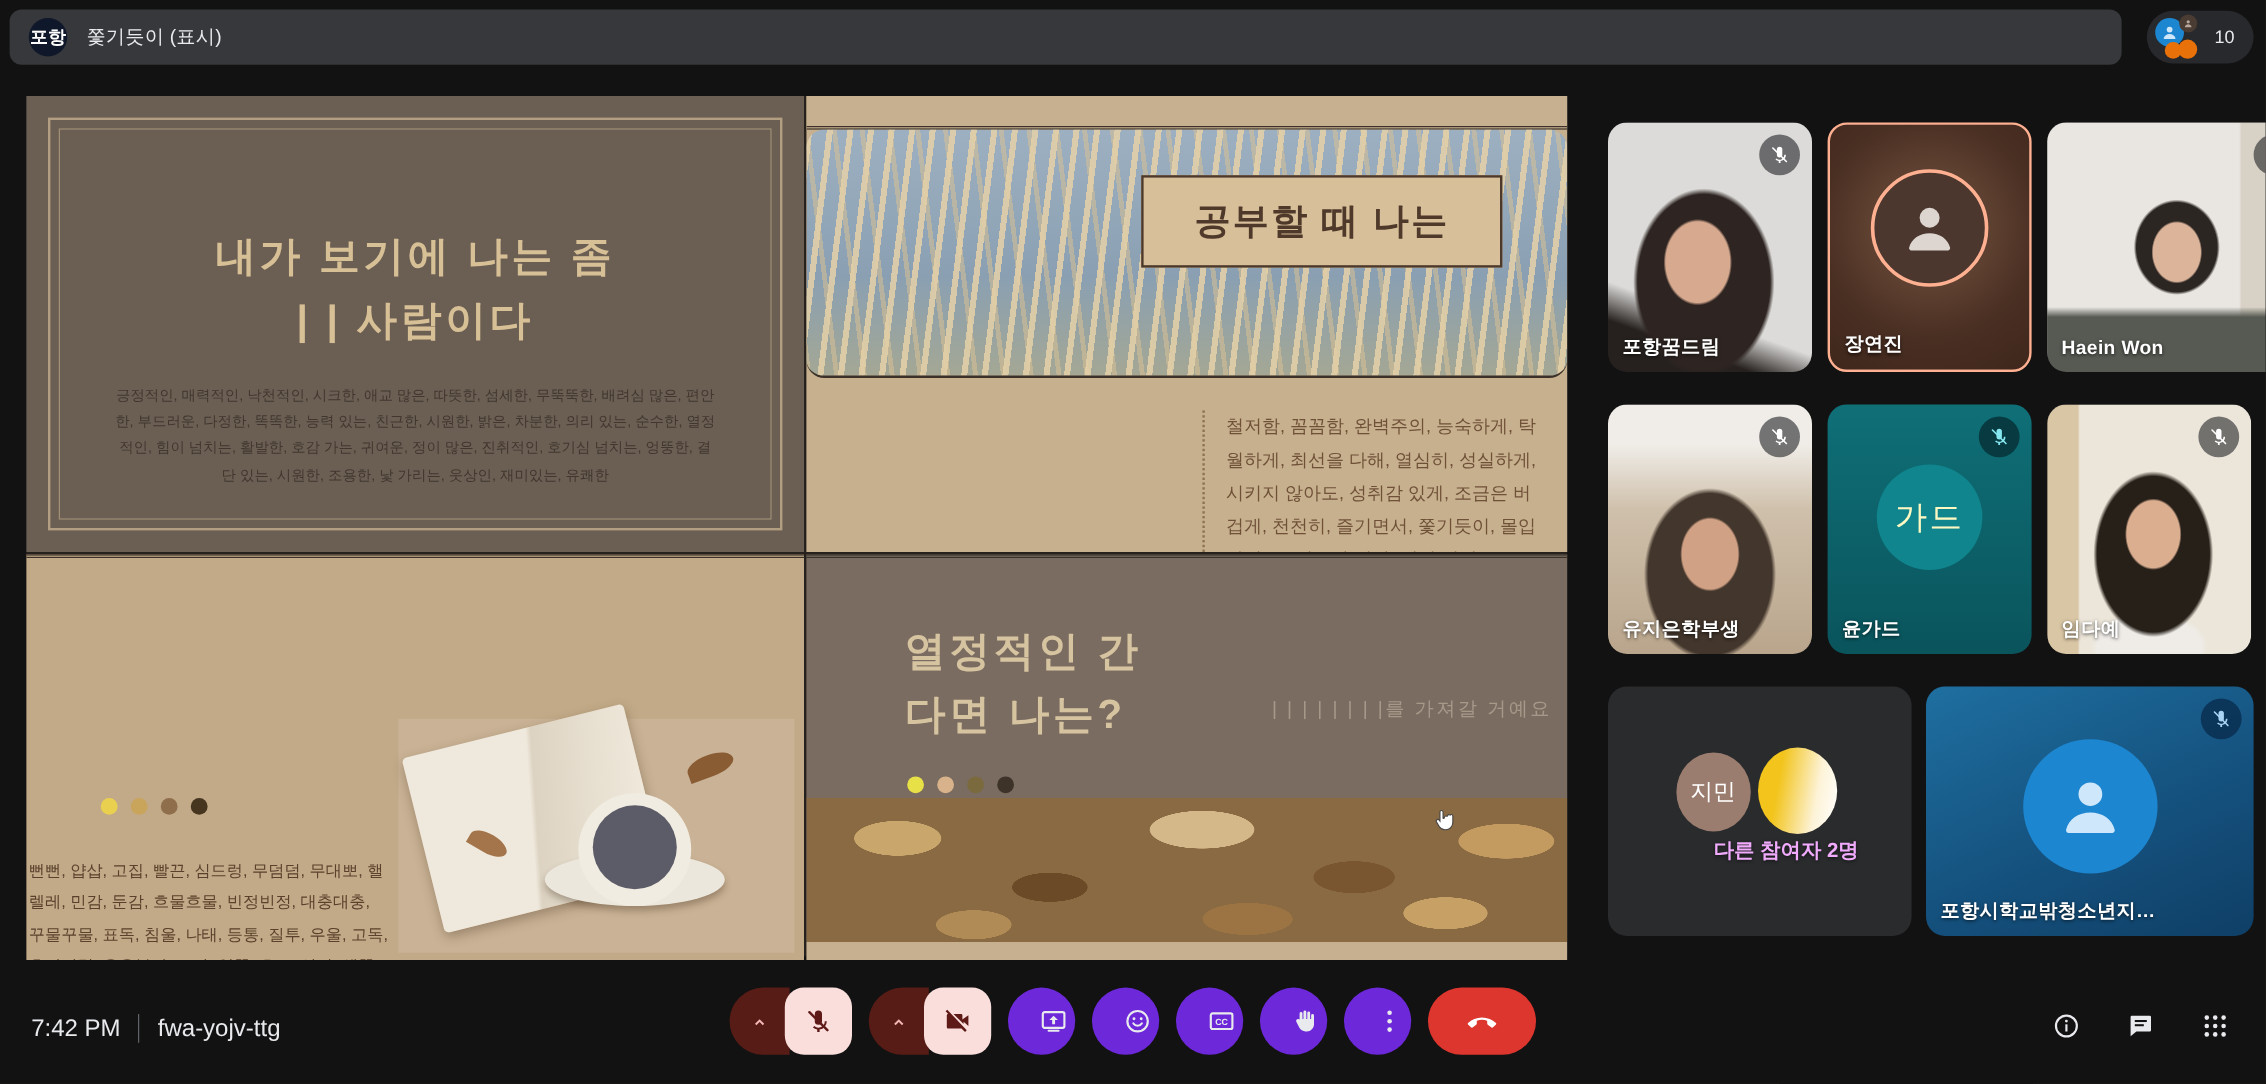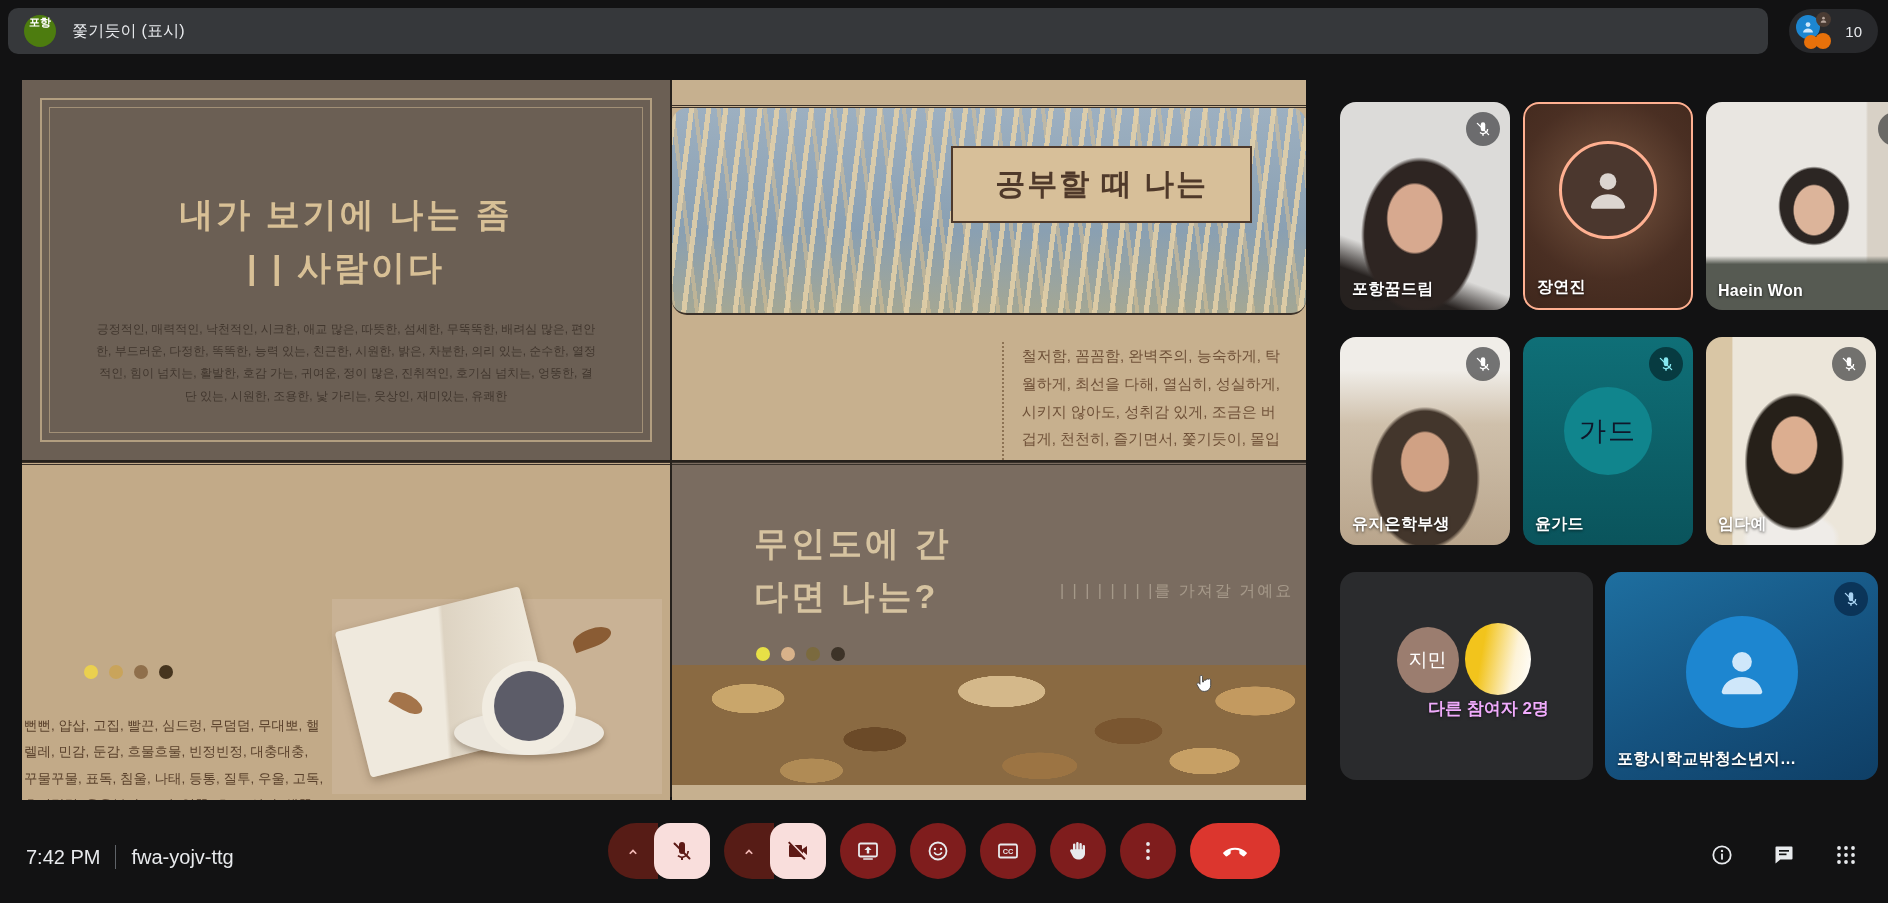--- a/index.html
+++ b/index.html
@@ -4,22 +4,22 @@
 <style>
   html,body{margin:0;padding:0;}
   body{
     width:1888px;height:903px;position:relative;overflow:hidden;
     background:#121213;font-family:"Liberation Sans",sans-serif;
     -webkit-font-smoothing:antialiased;color:#e8eaed;
   }
   
   .topbar{position:absolute;left:8px;top:8px;width:1760px;height:46px;
     background:#36383b;border-radius:10px;display:flex;align-items:center;gap:16px;padding:0 16px;box-sizing:border-box;}
-  .badge{width:32px;height:32px;border-radius:50%;background:#4d7c0f;display:flex;align-items:flex-start;justify-content:center;
-    color:#fff;font-size:11px;font-weight:bold;flex:0 0 auto;}
+  .badge{width:32px;height:32px;border-radius:50%;background:#0f172a;display:flex;align-items:center;justify-content:center;
+    color:#fff;font-size:15px;font-weight:bold;flex:0 0 auto;}
   .meet-title{font-size:16px;color:#e8eaed;letter-spacing:.2px;}
   .people-pill{position:absolute;right:10px;top:9px;height:44px;border-radius:22px;background:#28292c;
     display:flex;align-items:center;gap:10px;padding:0 16px 0 6px;}
   .cluster{position:relative;width:40px;height:40px;}
   .cluster .c{position:absolute;border-radius:50%;}
   .c-blue{left:1px;top:4px;width:24px;height:24px;background:#1d86d0;display:flex;align-items:center;justify-content:center;}
   .c-dark{right:4px;top:1px;width:15px;height:15px;background:#4a3b33;display:flex;align-items:center;justify-content:center;}
   .c-o1{left:9px;bottom:2px;width:14px;height:14px;background:#e8710a;}
   .c-o2{right:4px;bottom:2px;width:16px;height:16px;background:#e8710a;}
   .count{font-size:15px;color:#e8eaed;}
@@ -111,42 +111,42 @@
     linear-gradient(90deg,#d9c6a5 0 15%,#ece6da 16%);}
 
   .tile.active{border:2px solid #ffb091;box-sizing:border-box;
     background:radial-gradient(circle at 50% 42%,#5e4030 0 36%,#4a2f23 62%,#3f271c 100%);}
   .big-avatar{position:absolute;left:50%;top:42%;transform:translate(-50%,-50%);
     width:92px;height:92px;border-radius:50%;background:#4b372e;border:3px solid #ffb091;
     display:flex;align-items:center;justify-content:center;color:#dcd5d0;}
   .tile.teal-tile{background:linear-gradient(180deg,#0f6f77,#0a545c);}
   .initials-circle{position:absolute;left:50%;top:45%;transform:translate(-50%,-50%);
     width:88px;height:88px;border-radius:50%;background:#10858d;display:flex;align-items:center;justify-content:center;
-    color:#0f172a;font-size:27px;letter-spacing:2px;}
+    color:#fef9c3;font-size:27px;letter-spacing:2px;}
   .tile.blue-tile{background:linear-gradient(155deg,#1e6fa0 0%,#15527f 55%,#0f3f66 100%);}
   .blue-avatar{position:absolute;left:50%;top:48%;transform:translate(-50%,-50%);
     width:112px;height:112px;border-radius:50%;background:#1d86d0;display:flex;align-items:center;justify-content:center;color:#cfe7fa;}
   .ov-avatars{position:absolute;left:50%;top:42%;transform:translate(-50%,-50%);width:140px;height:72px;text-decoration:underline;}
   .ov-a1{position:absolute;left:0;top:4px;width:62px;height:66px;border-radius:50%;background:#9b7d6f;
     display:flex;align-items:center;justify-content:center;color:#fff;font-size:19px;}
   .ov-a2{position:absolute;right:6px;top:0;width:66px;height:72px;border-radius:50%;
     background:linear-gradient(100deg,#f2c41c 28%,#fdf3d8 72%,#ffffff 100%);}
   .ov-label{position:absolute;left:0;right:0;top:60%;text-align:center;color:#f0abfc;font-size:17px;font-weight:bold;
     text-shadow:0 1px 3px rgba(0,0,0,.6);margin-left:44px;}
 
   
   .bottom-left{position:absolute;left:26px;bottom:34px;display:flex;align-items:center;gap:15px;font-size:20px;color:#e8eaed;}
   .vsep{width:1px;height:24px;background:#5f6368;}
   .controls{position:absolute;left:50%;bottom:24px;transform:translateX(-50%);display:flex;align-items:center;gap:14px;}
   .split{display:flex;align-items:center;}
   .chev{width:50px;height:56px;border-radius:28px 0 0 28px;background:#571c16;display:flex;align-items:center;justify-content:center;
     color:#f2b8b5;cursor:pointer;border:none;}
   .pinkbtn{width:56px;height:56px;border-radius:16px;background:#f9dedc;margin-left:-4px;display:flex;align-items:center;justify-content:center;
     color:#5e1a16;cursor:pointer;border:none;}
-  .circbtn{width:56px;height:56px;border-radius:50%;background:#7f1d1d;display:flex;align-items:center;justify-content:center;
+  .circbtn{width:56px;height:56px;border-radius:50%;background:#6d28d9;display:flex;align-items:center;justify-content:flex-end;
     color:#e8eaed;cursor:pointer;border:none;}
   .endbtn{width:90px;height:56px;border-radius:28px;background:#dc362e;display:flex;align-items:center;justify-content:center;
     color:#fff;cursor:pointer;border:none;}
   .bottom-right{position:absolute;right:30px;bottom:36px;display:flex;align-items:center;gap:38px;color:#e8eaed;}
   .bottom-right .ib{background:none;border:none;color:#e8eaed;display:flex;cursor:pointer;padding:0;}
 
   .cursor{position:absolute;left:1193px;top:672px;pointer-events:none;}
 </style>
 </head>
 <body>
@@ -210,21 +210,21 @@
       <div class="book"></div>
       <div class="leaf-s" style="left:58px;top:96px;width:34px;height:16px;transform:rotate(30deg)"></div>
       <div class="leaf-s" style="left:240px;top:30px;width:40px;height:18px;transform:rotate(-20deg);background:#8a5c34"></div>
       <div class="saucer"></div>
       <div class="cup"></div>
       <div class="coffee"></div>
     </div>
   </div>
 
   <div class="q q4">
-    <div class="q4-title">무인도에 간
+    <div class="q4-title">열정적인 간
 다면 나는?</div>
     <div class="dots">
       <div class="dot" style="background:#e7e046"></div>
       <div class="dot" style="background:#d8b28a"></div>
       <div class="dot" style="background:#7b6a3e"></div>
       <div class="dot" style="background:#3d3328"></div>
     </div>
     <div class="q4-hint">| |    | |    | |    | |를 가져갈 거예요</div>
     <div class="q4-leaves"></div>
     <div class="q4-strip"></div>

